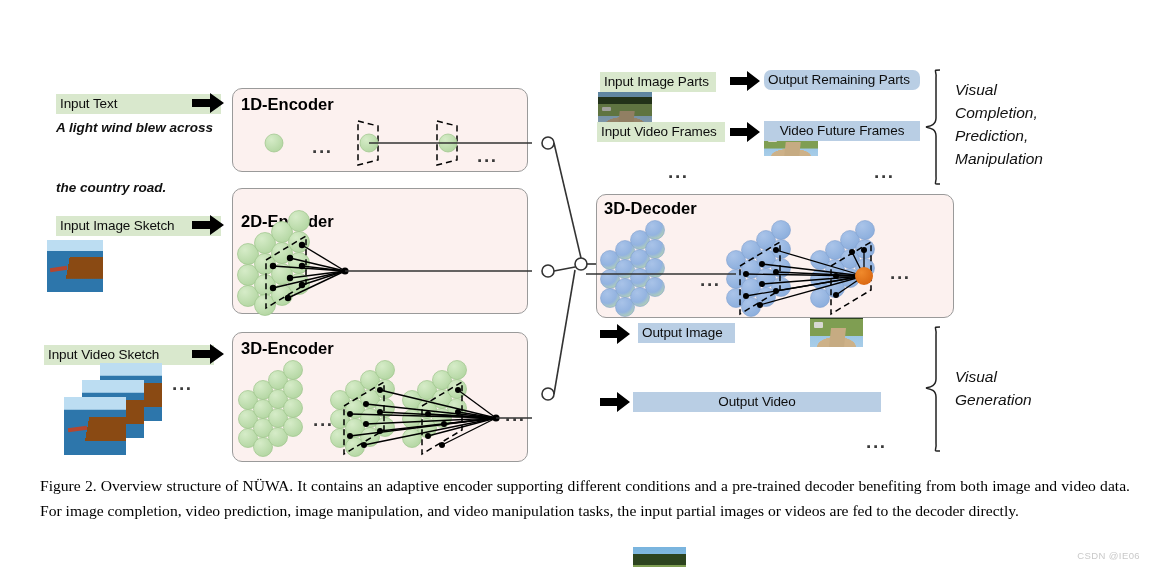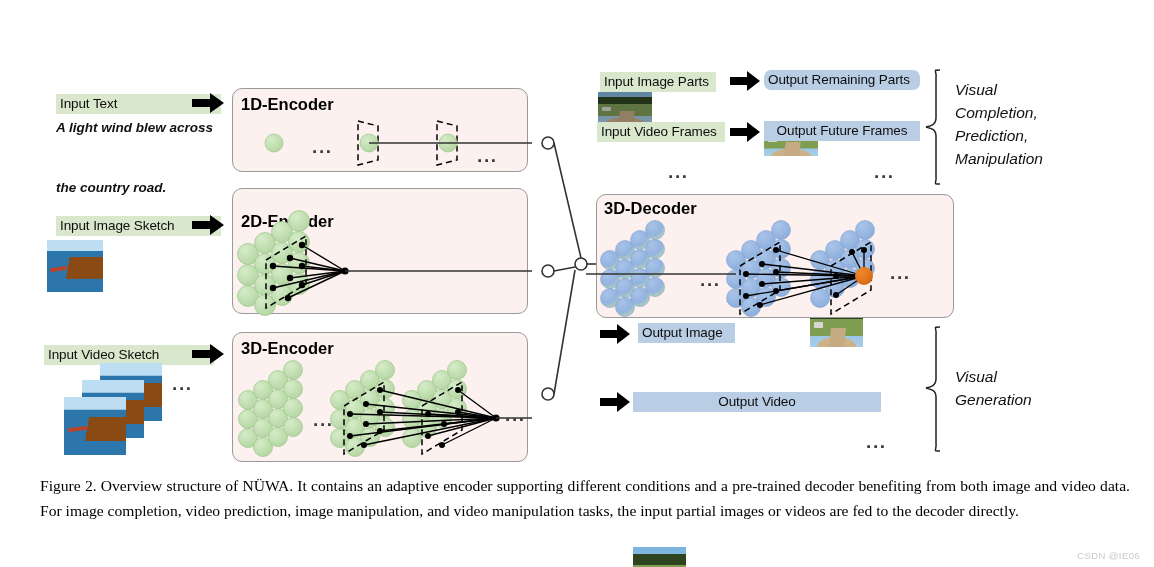--- a/index.html
+++ b/index.html
@@ -336,21 +336,21 @@
   </svg>
   <div class="lbl blue" style="left:764px; top:70px; width:156px;border-radius:7px;">Output Remaining Parts</div>
   <div class="thumb photo" style="left:764px; top:91px; width:54px; height:33px;"></div>
 
   <div class="lbl green" style="left:597px; top:122px; width:128px;">Input Video Frames</div>
   <div class="thumb photo" style="left:597px; top:144px; width:57px; height:46px;"></div>
   <div class="dots" style="left:668px; top:162px;">...</div>
   <svg width="38" height="22" style="left:730px; top:122px;">
     <path d="M0 6 L17 6 L17 0 L30 10 L17 20 L17 14 L0 14 Z" fill="#000"></path>
   </svg>
-  <div class="lbl blue center" style="left:764px; top:121px; width:156px;">Output Future Frames</div>
+  <div class="lbl blue center" style="left:764px; top:121px; width:156px;">Video Future Frames</div>
   <div class="thumb photo" style="left:754px; top:144px; width:53px; height:46px;"></div>
   <div class="thumb photo" style="left:810px; top:144px; width:53px; height:46px;"></div>
   <div class="dots" style="left:874px; top:162px;">...</div>
 
   <svg width="26" height="118" style="left:924px; top:68px;">
     <path d="M16 2 C8 2, 13 2, 12 10 L12 50 C12 57, 6 58, 2 59 C6 60, 12 61, 12 68 L12 108 C13 116, 8 116, 16 116" fill="none" stroke="#222" stroke-width="1.5"></path>
   </svg>
   <div class="brace-label" style="left:955px; top:78px;">Visual</div>
   <div class="brace-label" style="left:955px; top:101px;">Completion,</div>
   <div class="brace-label" style="left:955px; top:124px;">Prediction,</div>

